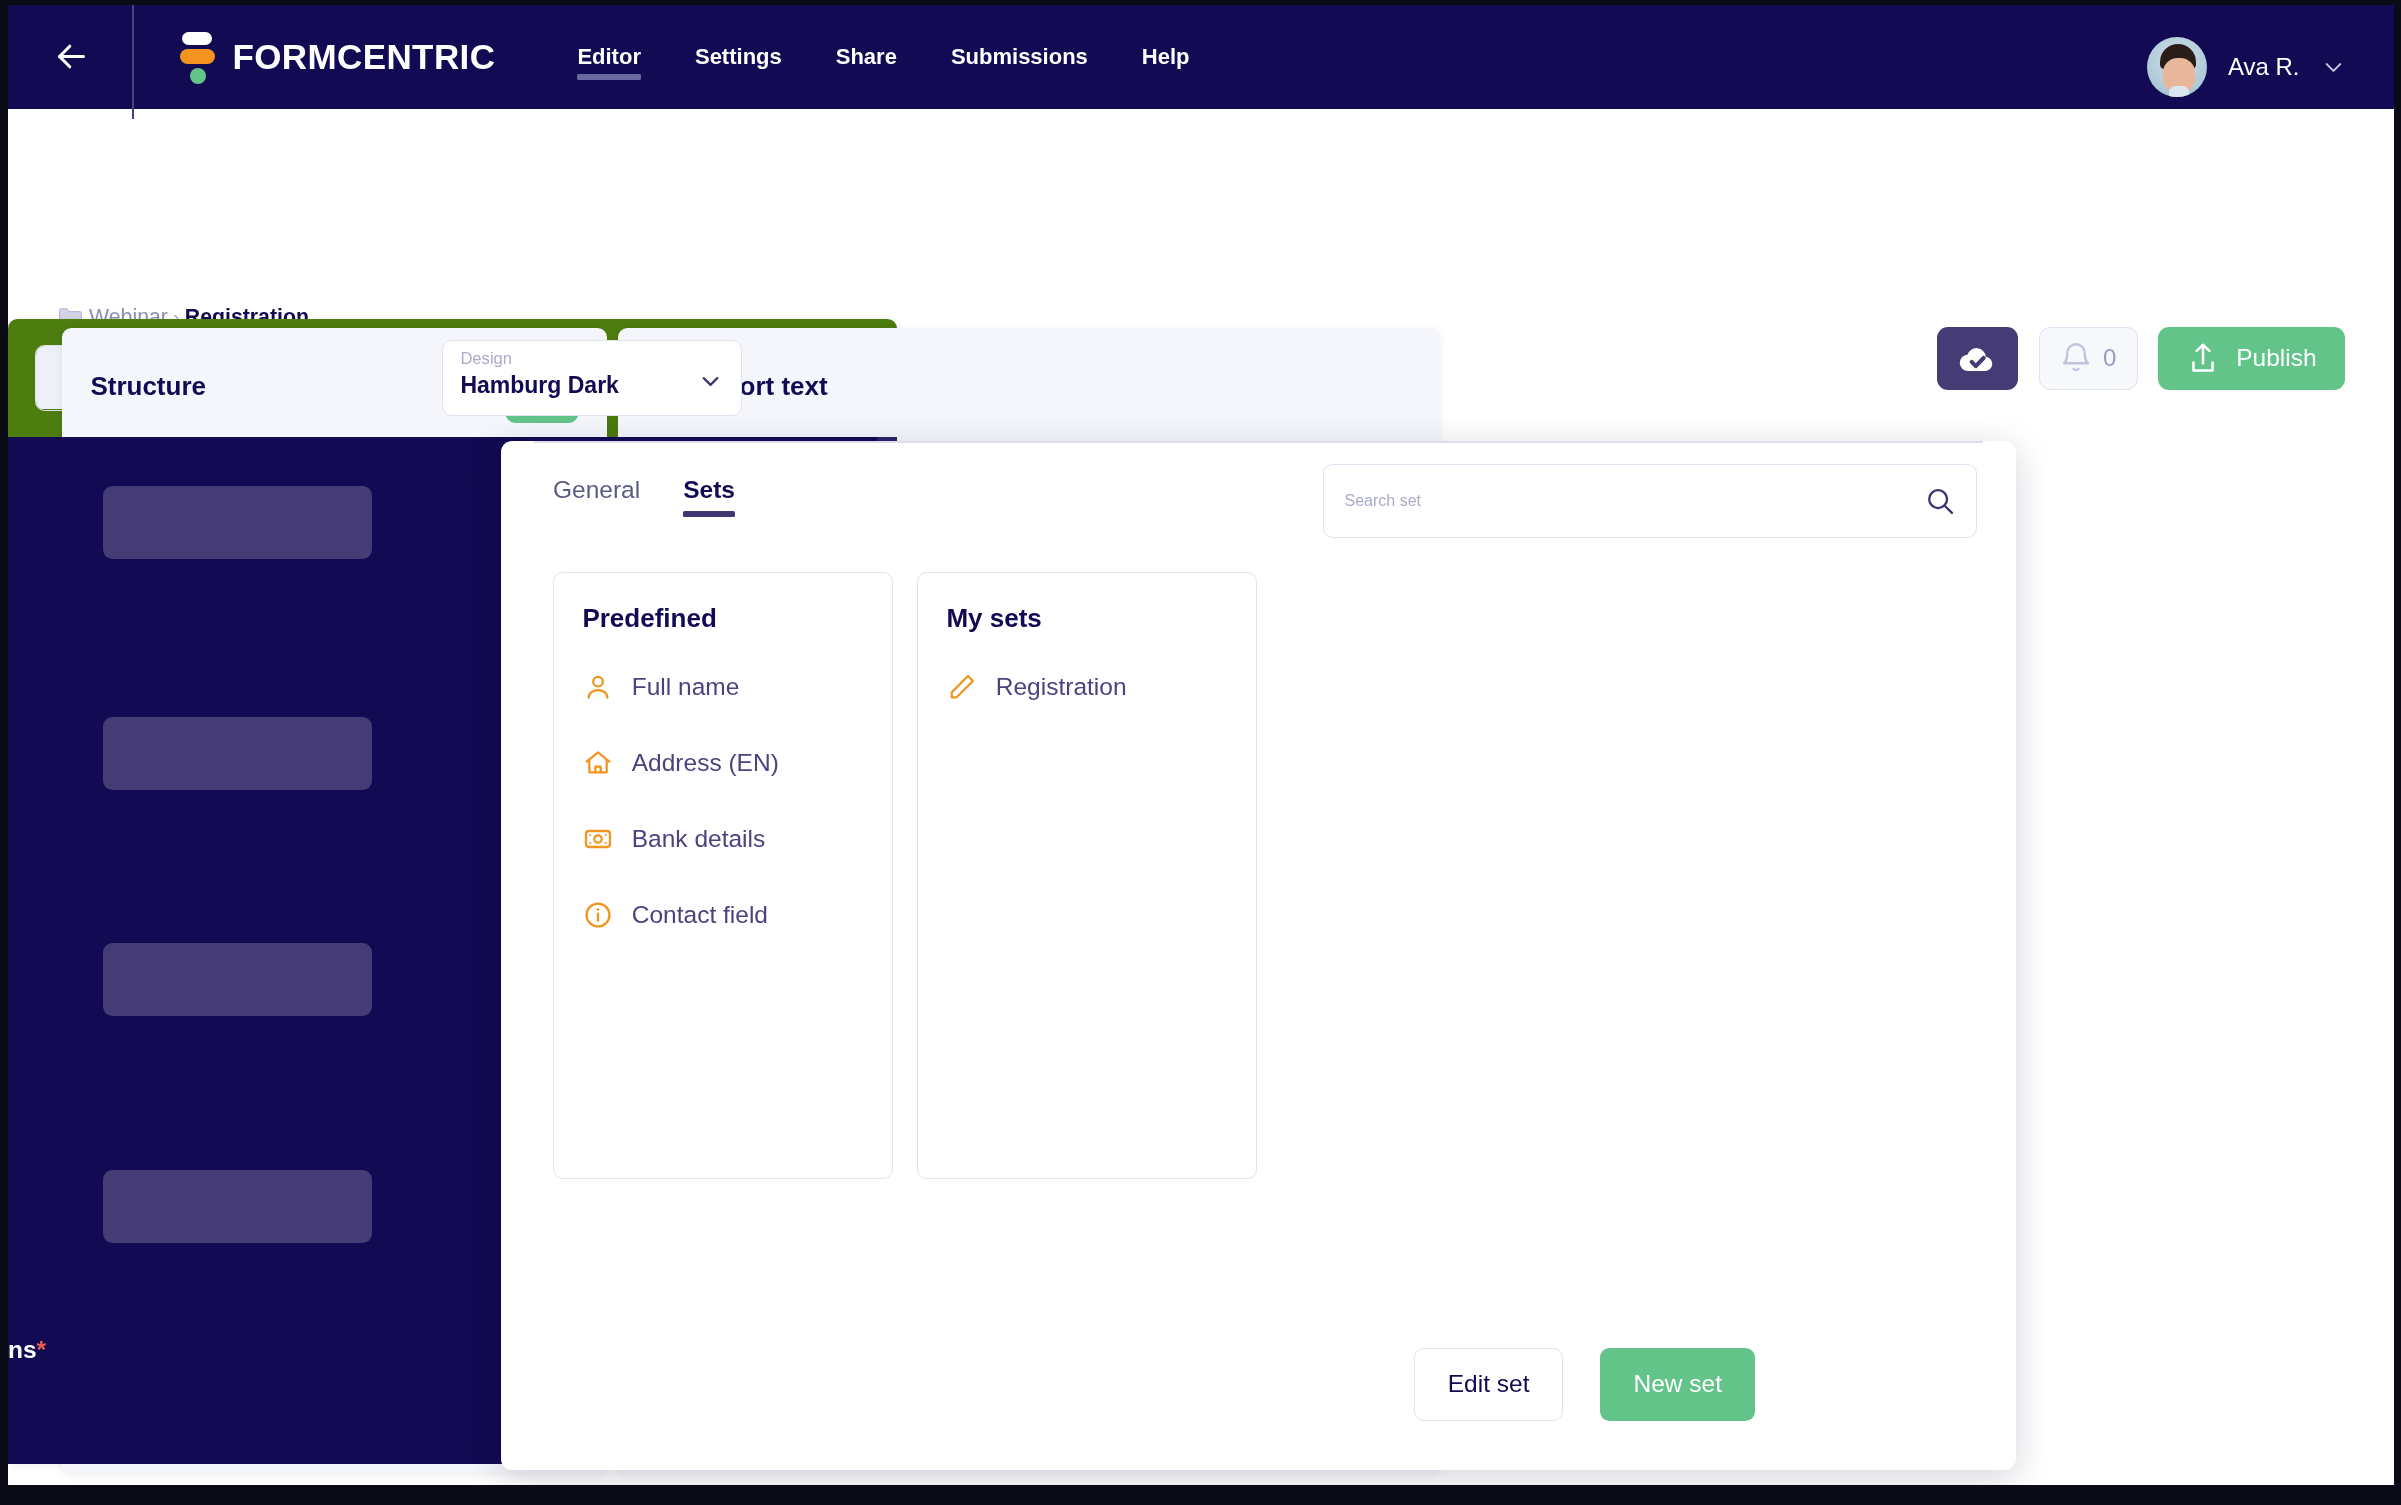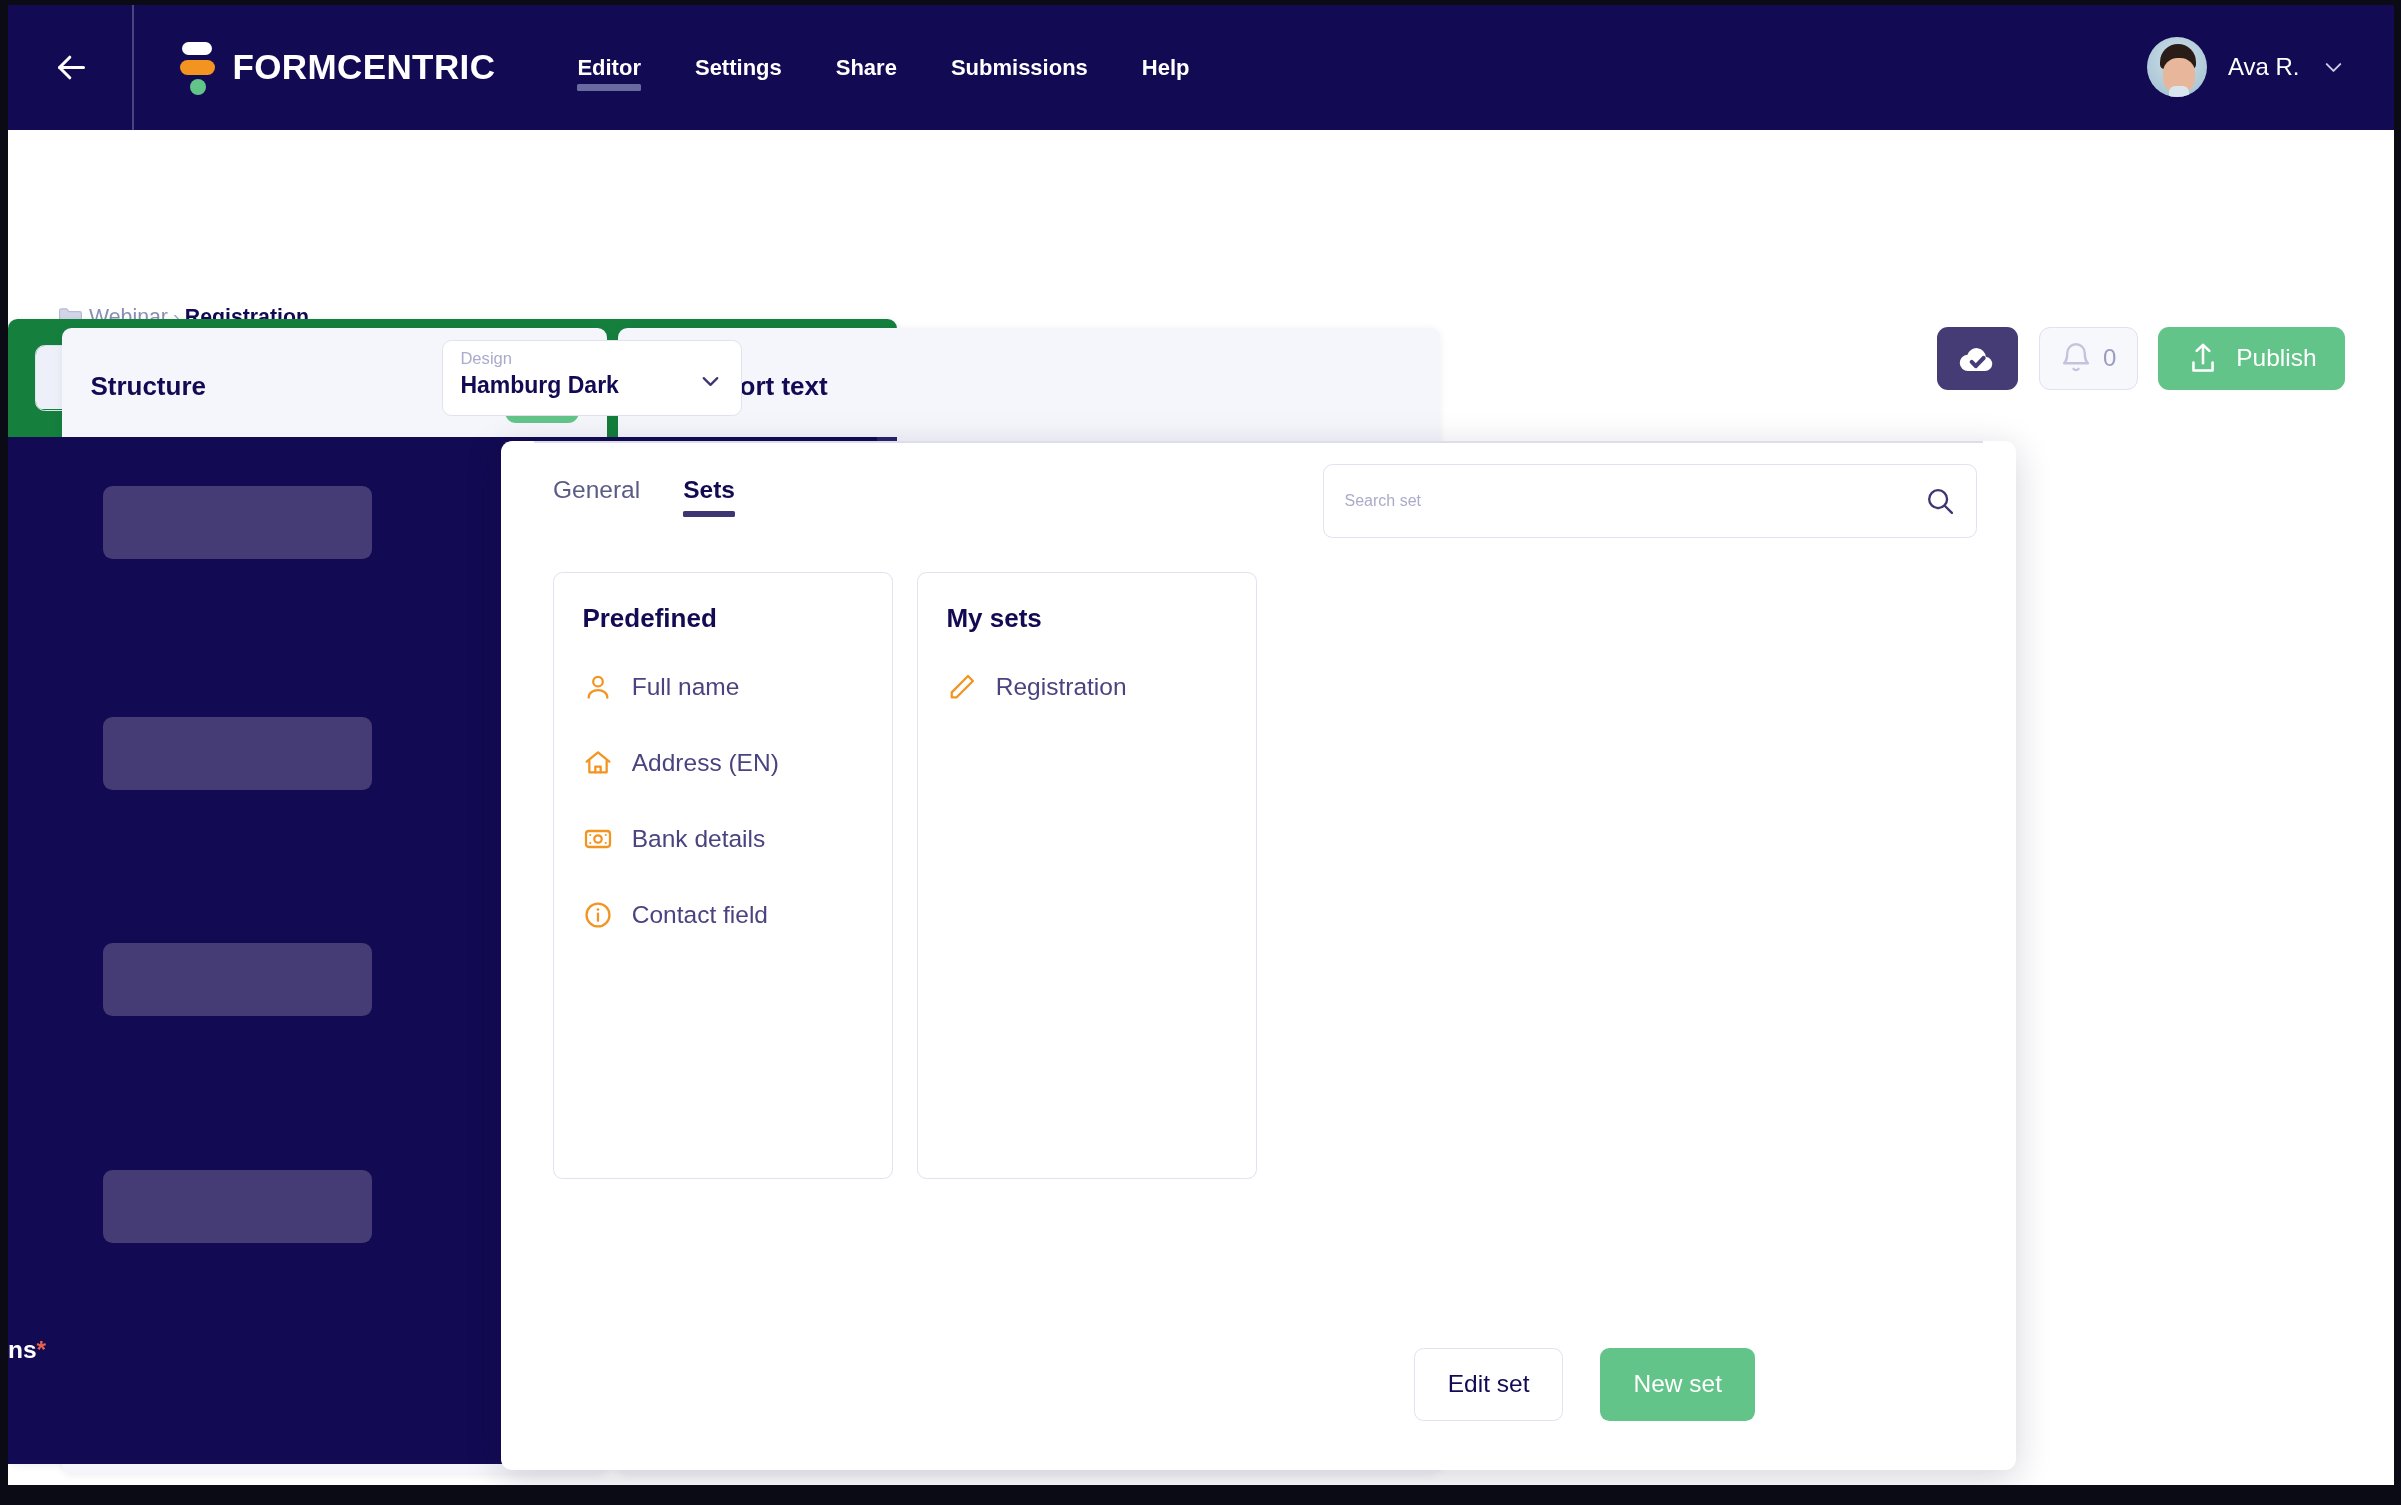--- a/index.html
+++ b/index.html
@@ -12,21 +12,21 @@
   #app {
     position: absolute;
     left: 8px; top: 4.7px;
     width: 2386px; height: 1485px;
     background: #ffffff;
     overflow: hidden;
   }
 
   
   .topbar {
-    position: absolute; left: 0; top: 0; width: 2386px; height: 125px;
+    position: absolute; left: 0; top: 0; width: 2386px; height: 104px;
     background: #120a52;
     display: flex; align-items: center;
   }
   .back-btn {
     width: 126px; height: 125px;
     display: flex; align-items: center; justify-content: center;
     position: relative;
   }
   .back-btn::after {
     content: ""; position: absolute; right: 0; top: 0;
@@ -199,21 +199,21 @@
   .edit-title { font-size: 26px; color: #120a52; font-weight: bold; }
 
   
   .preview-panel {
     left: 1442px; top: 9.5px; width: 889px; height: 1145px;
     background: #ffffff; border-radius: 9.5px; overflow: hidden;
     box-shadow: 0 1.6px 8px rgba(20,20,60,.07);
   }
   .preview-toolbar {
     height: 118px; display: flex; align-items: center; padding: 0 27px; gap: 20px;
-    background: #15803d;
+    background: #4d7c0f;
   }
   .segmented {
     display: flex; border: 1.6px solid #dfe2ef; border-radius: 9.5px; overflow: hidden;
     height: 66px;
   }
   .seg {
     display: flex; align-items: center; gap: 14.2px; padding: 0 25px;
     font-size: 23px; color: #120a52; height: 63px;
   }
   .seg.active { background: #eef0f9; }

